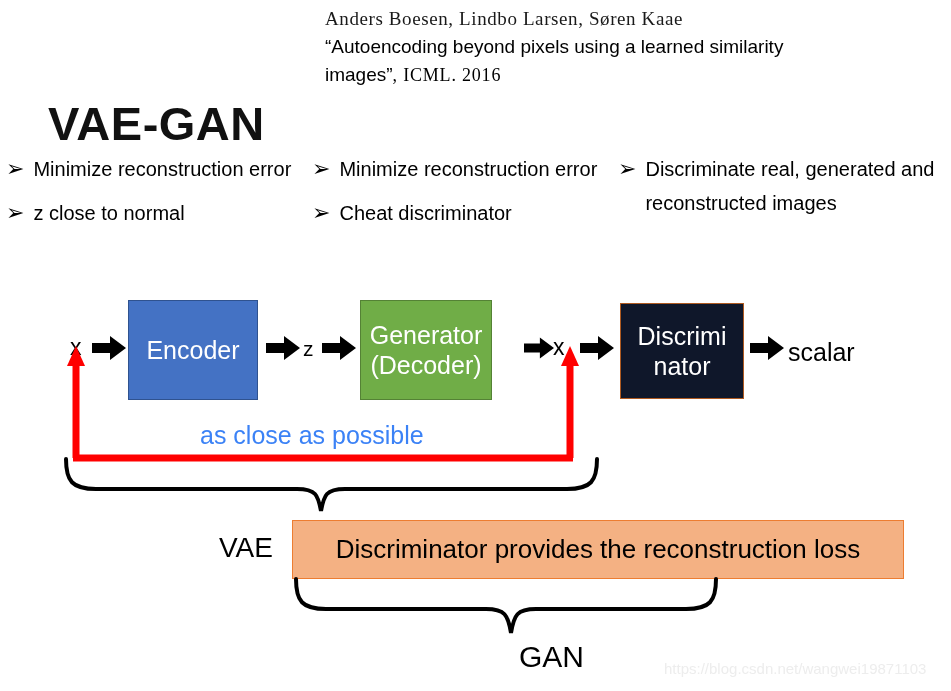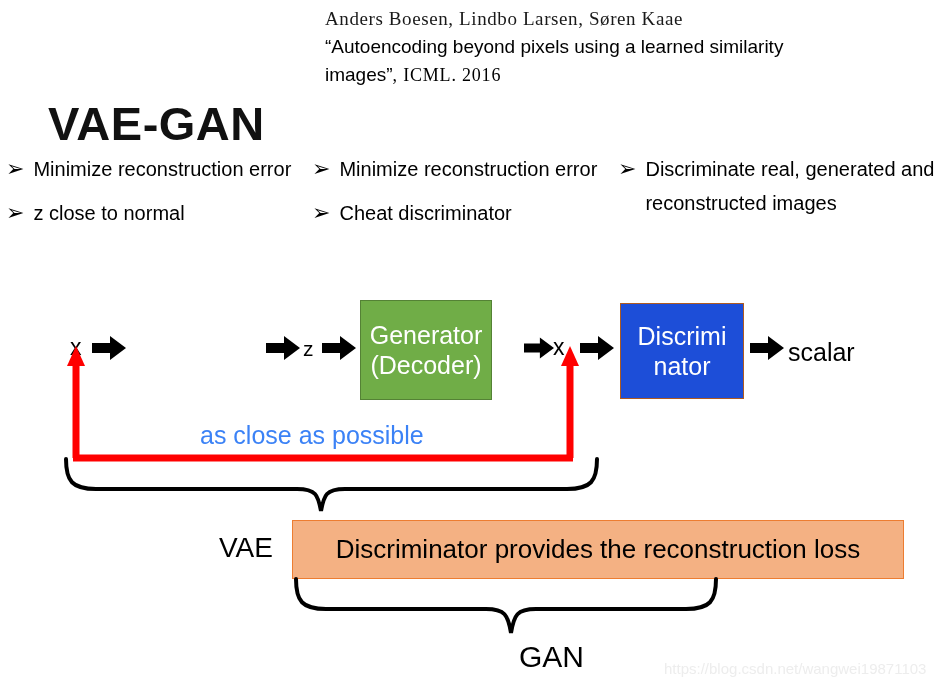--- a/index.html
+++ b/index.html
@@ -101,21 +101,21 @@
   #box-encoder {
     left: 128px; top: 300px; width: 130px; height: 100px;
     background: #4472C4; border: 1px solid #2F528F;
   }
   #box-generator {
     left: 360px; top: 300px; width: 132px; height: 100px;
     background: #70AD47; border: 1px solid #548235;
   }
   #box-discriminator {
     left: 620px; top: 303px; width: 124px; height: 96px;
-    background: #1d4ed8; border: 1px solid #AE5A21;
+    background: #0f172a; border: 1px solid #AE5A21;
   }
 
   
   .inline-label {
     position: absolute;
     font-size: 23px;
     line-height: 23px;
     color: #000;
   }
   #label-x-left   { left: 70px;  top: 336px; }
@@ -223,20 +223,23 @@
     </div>
   </div>
 
   <div class="bullet-col" id="col-3">
     <div class="bullet-row">
       <span class="bullet-mark">➢</span>
       <span class="bullet-text">Discriminate real, generated and reconstructed images</span>
     </div>
   </div>
 
+  <div class="node-box" id="box-encoder">
+    <span>Encoder</span>
+  </div>
 
   <div class="node-box" id="box-generator">
     <div>
       <div>Generator</div>
       <div>(Decoder)</div>
     </div>
   </div>
 
   <div class="node-box" id="box-discriminator">
     <div>

